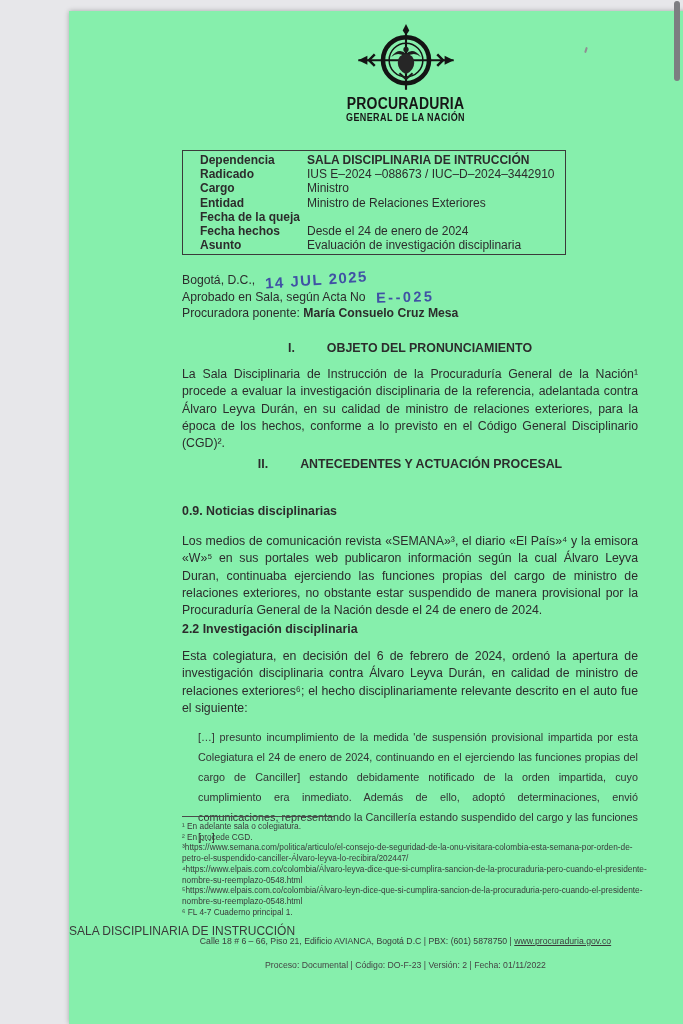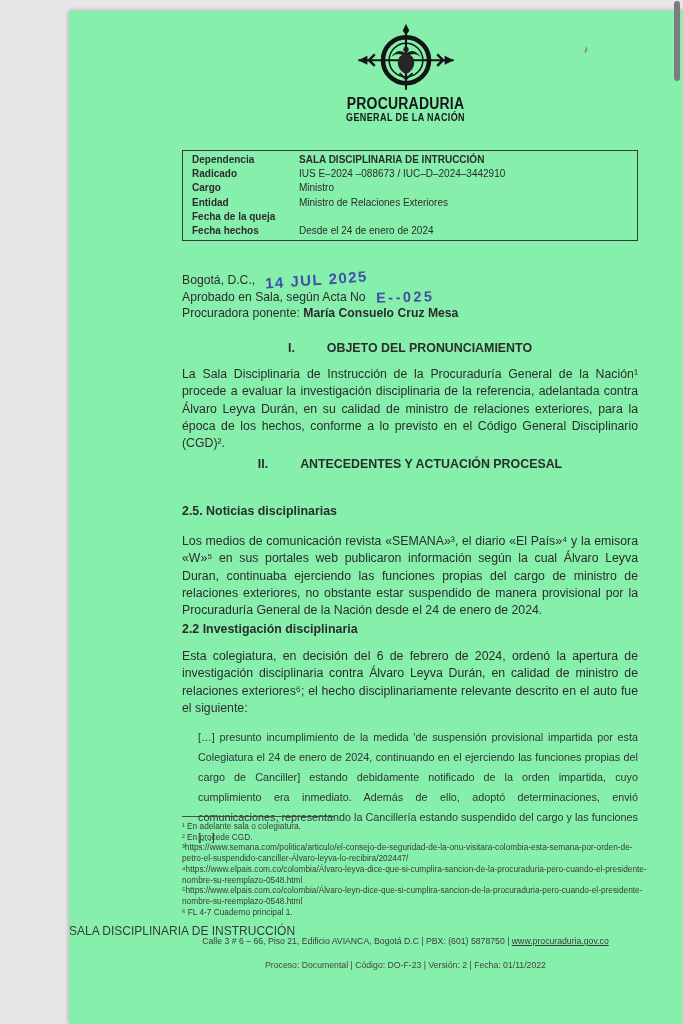--- a/index.html
+++ b/index.html
@@ -29,22 +29,22 @@
   .logo { position:absolute; top:13px; left:0; width:100%;
     display:flex; flex-direction:column; align-items:center; }
   .logo svg { display:block; }
   .logo-line1 { display:inline-block; font-weight:bold; font-size:14px;
     letter-spacing:0.2px; transform:scaleY(1.18); color:#161616; margin-top:-3px;}
   .logo-line2 { display:inline-block; font-weight:bold; font-size:9px;
     letter-spacing:0.4px; transform:scaleY(1.18); color:#161616; margin-top:1px;}
 
   
   .case-table {
-    position:absolute; left:113px; top:139px; width:456px;
-    border:1.5px solid #3a3a3a; font-size:10px; padding:2px 0;
+    position:absolute; left:113px; top:139px; width:384px;
+    border:1.5px solid #3a3a3a; font-size:12px; padding:2px 8px;
   }
   .case-row { display:flex; line-height:14.2px; padding-left:9px; }
   .case-label { width:107px; font-weight:bold; flex:none; }
   .case-value { flex:1; }
   .case-row.first .case-value { font-weight:bold; }
 
   
   .intro { position:absolute; left:113px; top:261px; font-size:12.2px; }
   .intro-line { line-height:16.6px; }
   .stamp-date {
@@ -147,20 +147,24 @@
       <span class="case-label">Entidad</span>
       <span class="case-value">Ministro de Relaciones Exteriores</span>
     </div>
     <div class="case-row">
       <span class="case-label">Fecha de la queja</span>
     </div>
     <div class="case-row">
       <span class="case-label">Fecha hechos</span>
       <span class="case-value">Desde el 24 de enero de 2024</span>
     </div>
+    <div class="case-row">
+      <span class="case-label">Asunto</span>
+      <span class="case-value">Evaluación de investigación disciplinaria</span>
+    </div>
   </div>
 
   <div class="intro">
     <div class="intro-line">
       <span>Bogotá, D.C.,</span><span class="stamp-date">14 JUL 2025</span>
     </div>
     <div class="intro-line">
       <span>Aprobado en Sala, según Acta No</span><span class="stamp-acta">E--025</span>
     </div>
     <div class="intro-line">
@@ -172,39 +176,39 @@
     <span>I.</span>
     <span>OBJETO DEL PRONUNCIAMIENTO</span>
   </div>
   <div class="para para1">La Sala Disciplinaria de Instrucción de la Procuraduría General de la Nación¹ procede a evaluar la investigación disciplinaria de la referencia, adelantada contra Álvaro Leyva Durán, en su calidad de ministro de relaciones exteriores, para la época de los hechos, conforme a lo previsto en el Código General Disciplinario (CGD)².</div>
 
   <div class="sec-heading sec2">
     <span>II.</span>
     <span>ANTECEDENTES Y ACTUACIÓN PROCESAL</span>
   </div>
 
-  <div class="sub-heading sub21">2.5. Noticias disciplinarias</div>
+  <div class="sub-heading sub21">0.9. Noticias disciplinarias</div>
   <div class="para para21">Los medios de comunicación revista «SEMANA»³, el diario «El País»⁴ y la emisora «W»⁵ en sus portales web publicaron información según la cual Álvaro Leyva Duran, continuaba ejerciendo las funciones propias del cargo de ministro de relaciones exteriores, no obstante estar suspendido de manera provisional por la Procuraduría General de la Nación desde el 24 de enero de 2024.</div>
 
   <div class="sub-heading sub22">2.2 Investigación disciplinaria</div>
   <div class="para para22">Esta colegiatura, en decisión del 6 de febrero de 2024, ordenó la apertura de investigación disciplinaria contra Álvaro Leyva Durán, en calidad de ministro de relaciones exteriores⁶; el hecho disciplinariamente relevante descrito en el auto fue el siguiente:</div>
 
   <div class="quote">[…] presunto incumplimiento de la medida 'de suspensión provisional impartida por esta Colegiatura el 24 de enero de 2024, continuando en el ejerciendo las funciones propias del cargo de Canciller] estando debidamente notificado de la orden impartida, cuyo cumplimiento era inmediato. Además de ello, adoptó determinaciones, envió comunicaciones, representando la Cancillería estando suspendido del cargo y las funciones […]</div>
 
   <div class="fn-sep"></div>
   <div class="footnotes">
     <div>¹ En adelante sala o colegiatura.</div>
     <div>² En procede CGD.</div>
     <div>³https://www.semana.com/politica/articulo/el-consejo-de-seguridad-de-la-onu-visitara-colombia-esta-semana-por-orden-de-petro-el-suspendido-canciller-Álvaro-leyva-lo-recibira/202447/</div>
     <div>⁴https://www.elpais.com.co/colombia/Álvaro-leyva-dice-que-si-cumplira-sancion-de-la-procuraduria-pero-cuando-el-presidente-nombre-su-reemplazo-0548.html</div>
     <div>⁵https://www.elpais.com.co/colombia/Álvaro-leyn-dice-que-si-cumplira-sancion-de-la-procuraduria-pero-cuando-el-presidente-nombre-su-reemplazo-0548.html</div>
     <div>⁶ FL 4-7 Cuaderno principal 1.</div>
   </div>
 
   <div class="footer1">SALA DISCIPLINARIA DE INSTRUCCIÓN</div>
   <div class="footer2">
-    <span>Calle 3 # 6 – 66, Piso 21, Edificio AVIANCA, Bogotá D.C | PBX: (601) 5878750 | </span><span class="url">www.procuraduria.gov.co</span>
+    <span>Calle 18 # 6 – 66, Piso 21, Edificio AVIANCA, Bogotá D.C | PBX: (601) 5878750 | </span><span class="url">www.procuraduria.gov.co</span>
   </div>
   <div class="footer3">Proceso: Documental | Código: DO-F-23 | Versión: 2 | Fecha: 01/11/2022</div>
 
 </div>
 
 <div class="scrollbar-thumb"></div>
 
 </body></html>

